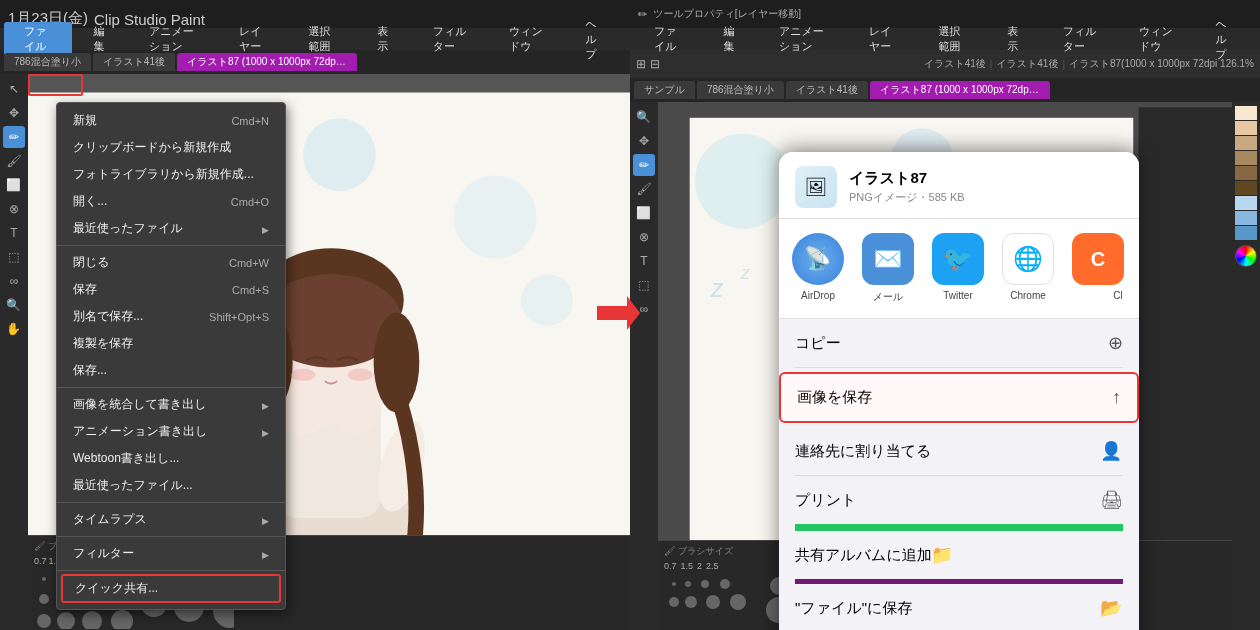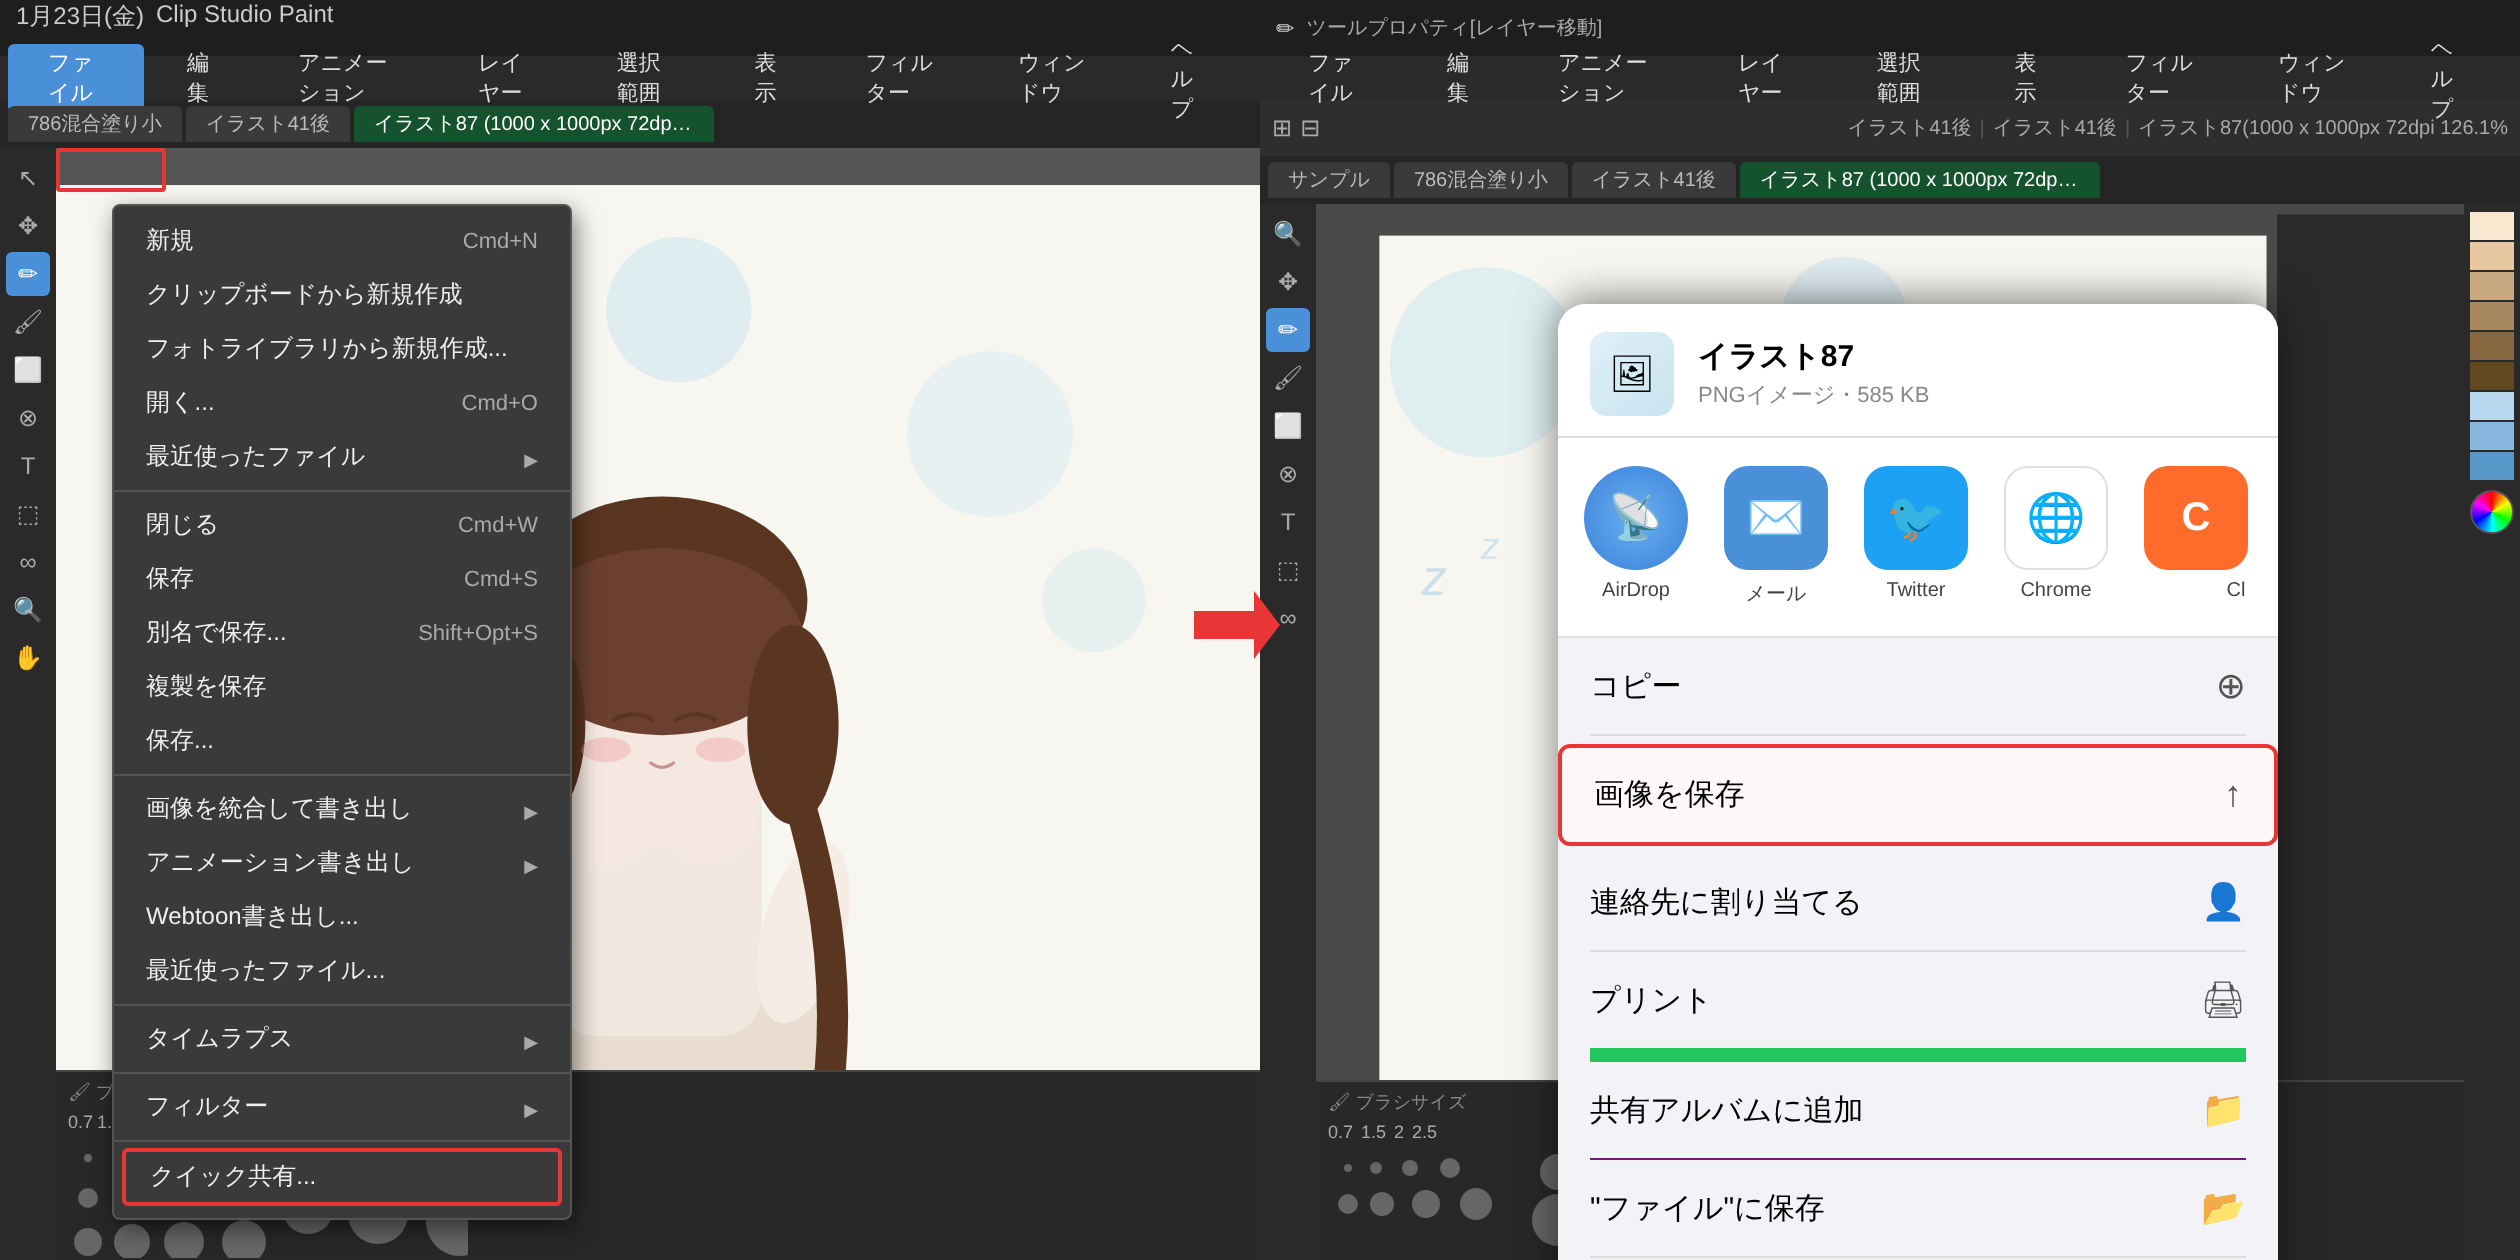--- a/index.html
+++ b/index.html
@@ -19,24 +19,24 @@
       background: #333;
       position: relative;
       overflow: hidden;
     }
 
     
     .titlebar {
       height: 28px;
       background: #1e1e1e;
       display: flex;
-      align-items: flex-start;
+      align-items: flex-end;
       padding: 0 8px;
       gap: 6px;
-      font-size: 12px;
+      font-size: 15px;
       color: #ccc;
     }
     .menu-bar {
       height: 22px;
       background: #2a2a2a;
       display: flex;
       align-items: center;
       padding: 0 4px;
       gap: 2px;
       font-size: 11px;
@@ -67,21 +67,21 @@
       padding: 2px 10px;
       background: #3a3a3a;
       border-radius: 3px 3px 0 0;
       font-size: 10px;
       white-space: nowrap;
       overflow: hidden;
       max-width: 180px;
       text-overflow: ellipsis;
     }
     .tab.active {
-      background: #14532d;
+      background: #a21caf;
       color: #fff;
     }
 
     
     .left-content {
       display: flex;
       height: calc(630px - 28px - 22px - 24px);
     }
 
     
@@ -592,21 +592,21 @@
           <div style="display:flex;align-items:center;justify-content:space-between;padding:13px 0;border-bottom:1px solid #ddd;cursor:pointer;margin-top:4px;">
             <span style="font-size:15px;color:#000;">連絡先に割り当てる</span>
             <span style="font-size:18px;color:#555;">👤</span>
           </div>
 
           <div style="display:flex;align-items:center;justify-content:space-between;padding:13px 0;border-bottom:7px solid #22c55e;cursor:pointer;">
             <span style="font-size:15px;color:#000;">プリント</span>
             <span style="font-size:18px;color:#555;">🖨</span>
           </div>
 
-          <div style="display:flex;align-items:center;justify-content:space-between;padding:13px 0;border-bottom:1px solid #701a75;cursor:pointer;">
+          <div style="display:flex;align-items:center;justify-content:flex-start;padding:13px 0;border-bottom:5px solid #701a75;cursor:pointer;">
             <span style="font-size:15px;color:#000;">共有アルバムに追加</span>
             <span style="font-size:18px;color:#555;">📁</span>
           </div>
 
           <div style="display:flex;align-items:center;justify-content:space-between;padding:13px 0;border-bottom:1px solid #ddd;cursor:pointer;">
             <span style="font-size:15px;color:#000;">"ファイル"に保存</span>
             <span style="font-size:18px;color:#555;">📂</span>
           </div>
 
           <div style="display:flex;align-items:center;justify-content:space-between;padding:13px 0;cursor:pointer;">

